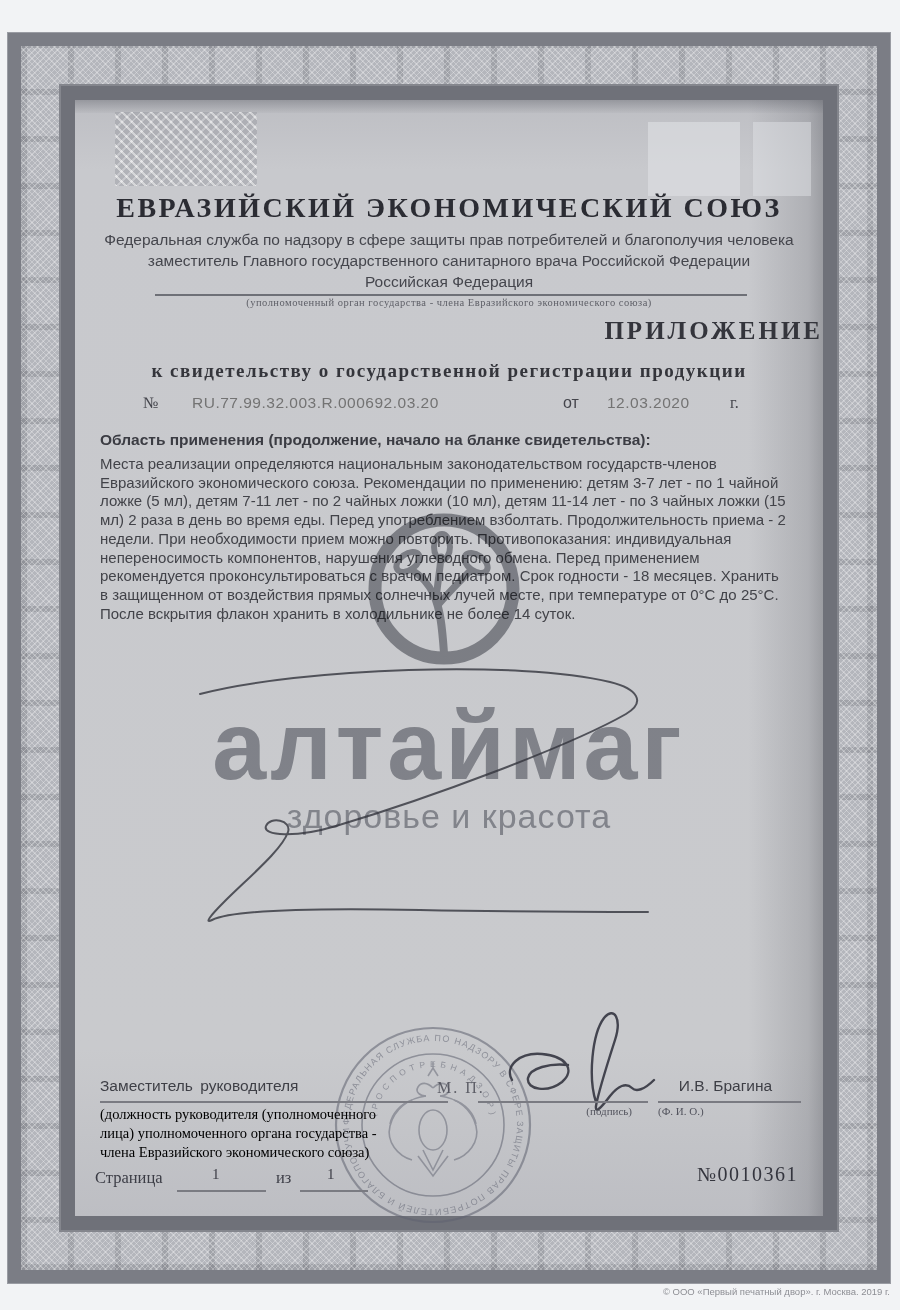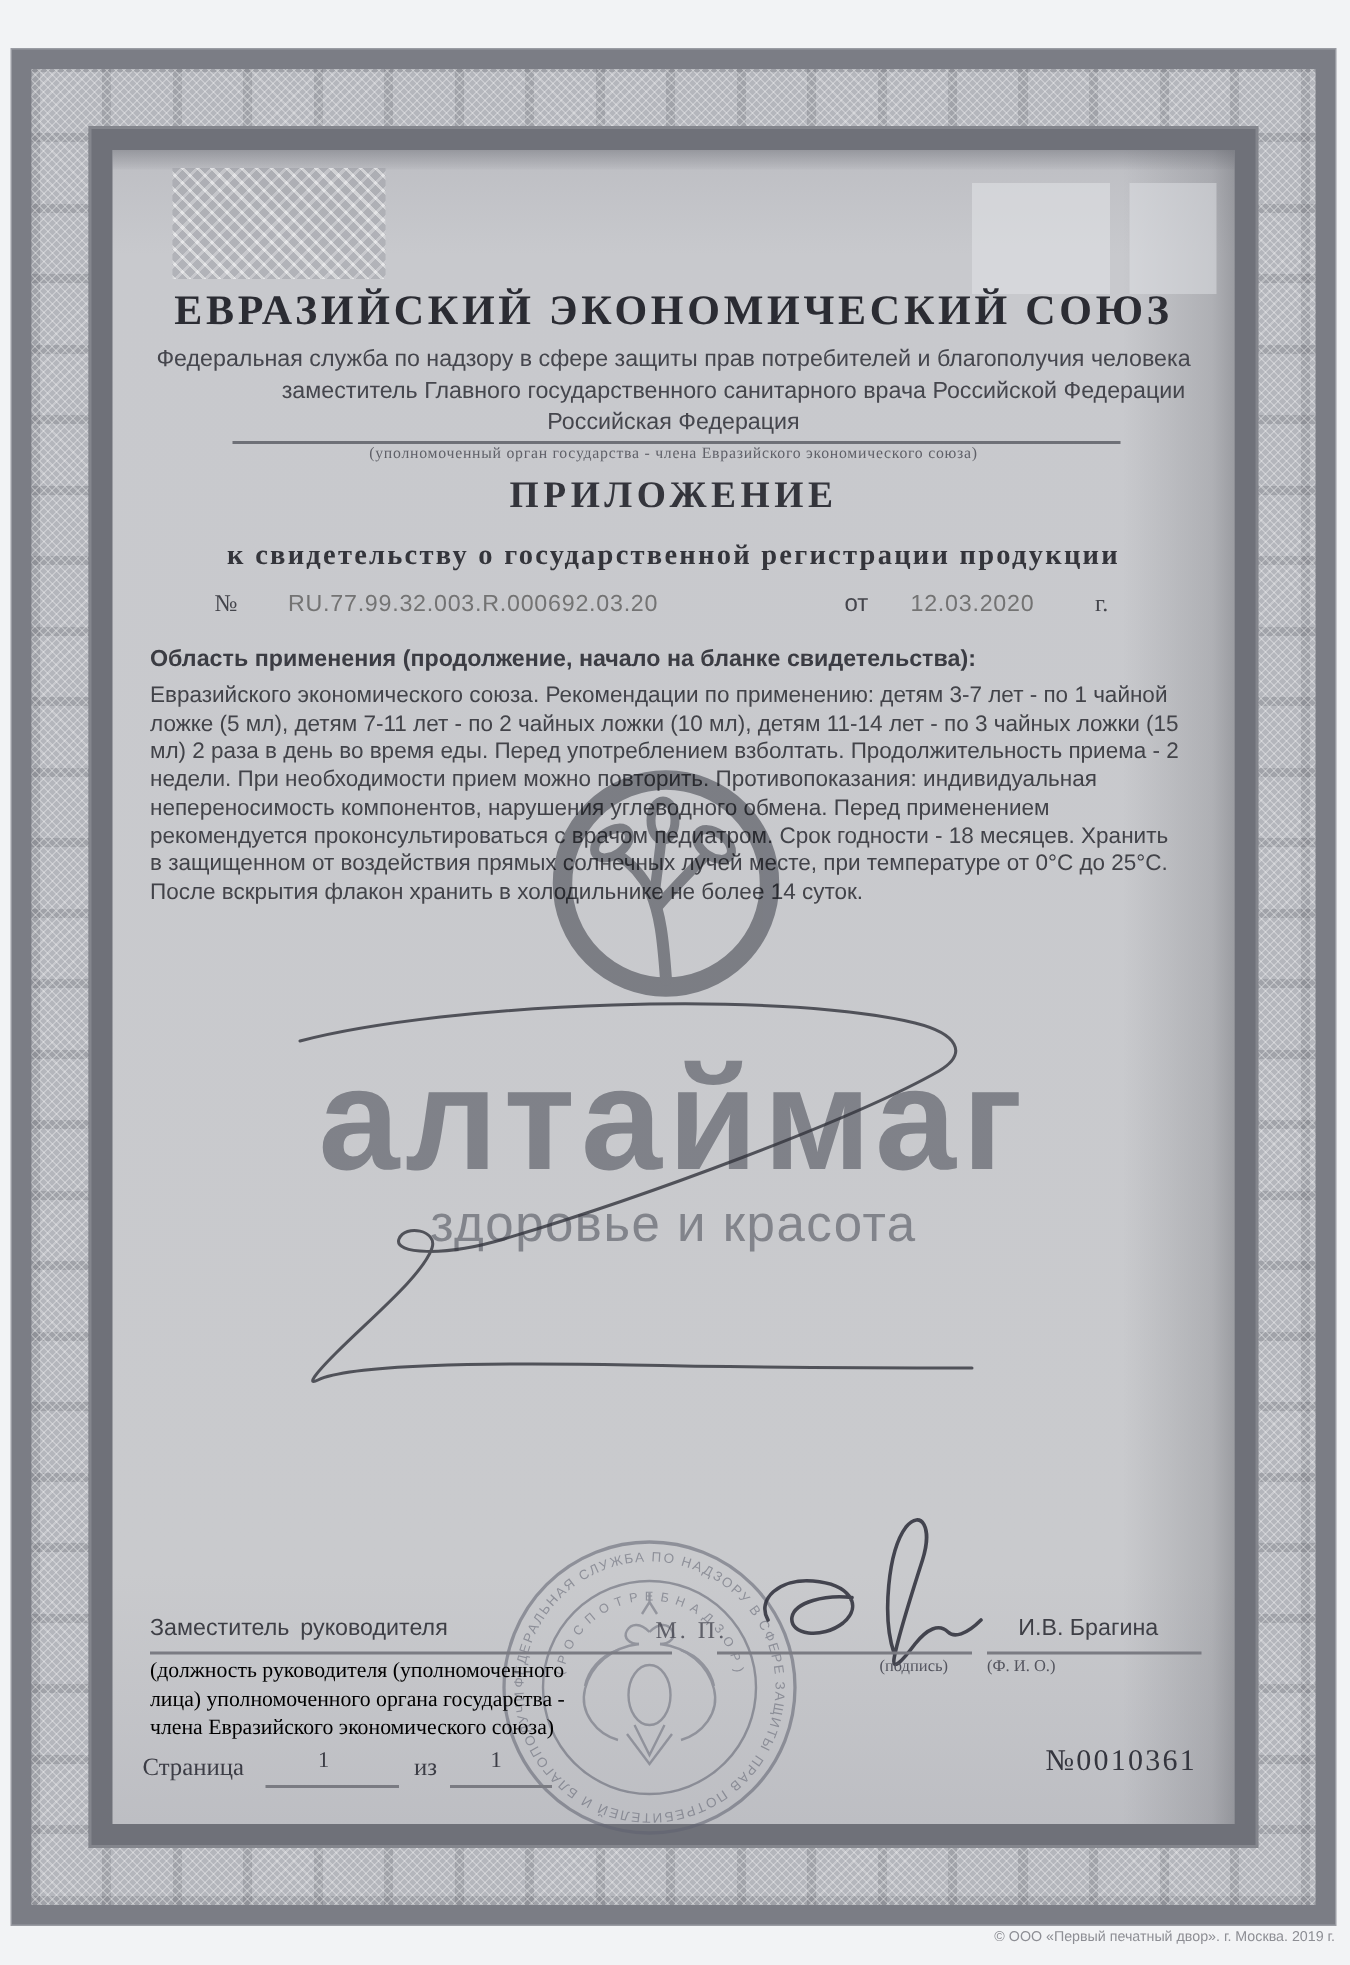--- a/index.html
+++ b/index.html
@@ -29,24 +29,24 @@
   .artifact-light-1{position:absolute;left:648px;top:122px;width:92px;height:74px;background:rgba(224,225,229,.6);}
   .artifact-light-2{position:absolute;left:753px;top:122px;width:58px;height:74px;background:rgba(224,225,229,.5);}
   .artifact-topstrip{position:absolute;left:75px;top:100px;width:748px;height:13px;
      background:linear-gradient(180deg,rgba(92,94,102,.4),rgba(92,94,102,.04));}
   
   .abs{position:absolute;}
   .ctr{left:75px;width:748px;text-align:center;}
   .serif{font-family:"Liberation Serif",serif;}
   .union-title{top:192px;font-size:28px;font-weight:bold;letter-spacing:2.5px;color:#2b2c33;}
   .hline{font-size:15.5px;color:#45464d;}
-  .h1{top:231px;} .h2{top:252px;padding-left:40px;} .h3{top:273px;}
+  .h1{top:231px;} .h2{top:252px;} .h3{top:273px;}
   .h-underline{top:294px;left:155px;width:592px;height:2px;background:#6e7077;}
   .h-note{top:297px;font-size:10.5px;color:#5f6068;letter-spacing:.5px;}
-  .doc-title{top:317px;font-size:25px;font-weight:bold;letter-spacing:3px;color:#34353c;}
+  .doc-title{top:317px;font-size:25px;font-weight:bold;letter-spacing:3px;color:#34353c;text-align:right;}
   .doc-subtitle{top:360px;font-size:19px;font-weight:bold;letter-spacing:1.5px;color:#34353b;}
   .reg{top:394px;font-size:16px;color:#44454c;}
   .reg-num{font-size:15.5px;color:#737373;letter-spacing:.5px;}
   .scope-head{top:431px;left:100px;font-size:15.5px;font-weight:bold;color:#3b3c43;}
   .scope-body{top:455px;left:100px;width:725px;font-size:15px;line-height:18.7px;color:#424349;}
   .scope-body div{white-space:nowrap;}
   
   .wm{mix-blend-mode:multiply;}
   .brand{top:690px;font-size:97px;font-weight:bold;letter-spacing:4px;color:#92949b;opacity:.85;}
   .tagline{top:797px;font-size:34px;color:#9b9da4;letter-spacing:1px;opacity:.9;}
@@ -98,20 +98,21 @@
   <div class="abs ctr serif doc-subtitle">к свидетельству о государственной регистрации продукции</div>
 
   <div class="abs serif reg" style="left:143px;">№</div>
   <div class="abs reg reg-num" style="left:192px;">RU.77.99.32.003.R.000692.03.20</div>
   <div class="abs reg" style="left:563px;">от</div>
   <div class="abs reg reg-num" style="left:607px;">12.03.2020</div>
   <div class="abs serif reg" style="left:730px;">г.</div>
 
   <div class="abs scope-head">Область применения (продолжение, начало на бланке свидетельства):</div>
   <div class="abs scope-body">
+    <div>Места реализации определяются национальным законодательством государств-членов</div>
     <div>Евразийского экономического союза. Рекомендации по применению: детям 3-7 лет - по 1 чайной</div>
     <div>ложке (5 мл), детям 7-11 лет - по 2 чайных ложки (10 мл), детям 11-14 лет - по 3 чайных ложки (15</div>
     <div>мл) 2 раза в день во время еды. Перед употреблением взболтать. Продолжительность приема - 2</div>
     <div>недели. При необходимости прием можно повторить. Противопоказания: индивидуальная</div>
     <div>непереносимость компонентов, нарушения углеводного обмена. Перед применением</div>
     <div>рекомендуется проконсультироваться с врачом педиатром. Срок годности - 18 месяцев. Хранить</div>
     <div>в защищенном от воздействия прямых солнечных лучей месте, при температуре от 0°С до 25°С.</div>
     <div>После вскрытия флакон хранить в холодильнике не более 14 суток.</div>
   </div>
 

